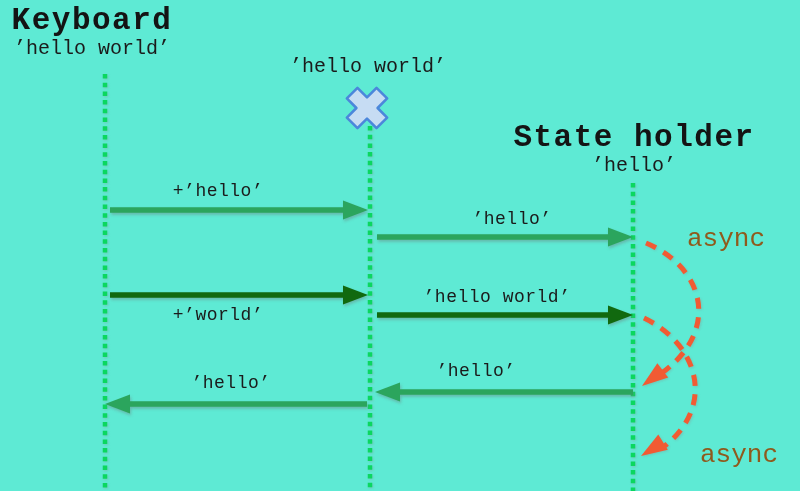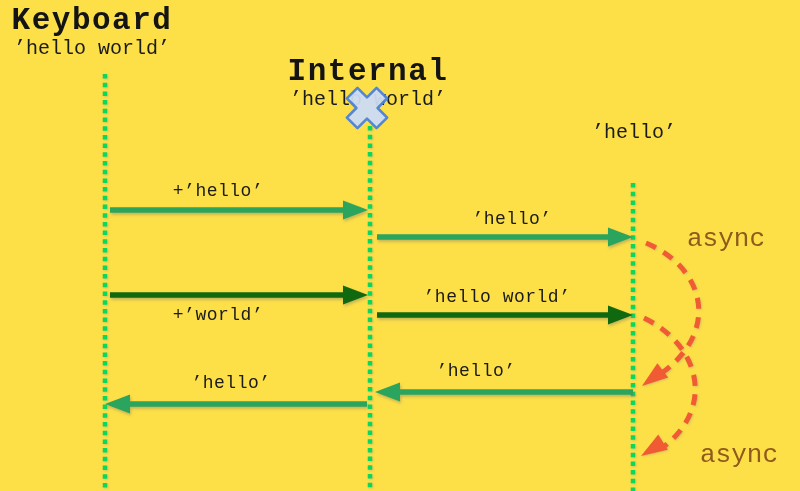--- a/index.html
+++ b/index.html
@@ -1,20 +1,20 @@
 <!DOCTYPE html>
 <html><head>
 <meta charset="utf-8">
 <style>
   html, body { margin: 0; padding: 0; background: #ffffff; }
   .canvas {
     position: relative;
     width: 800px;
     height: 491px;
-    background: #fde047;
+    background: #5eead4;
     font-family: "Liberation Mono", "DejaVu Sans Mono", monospace;
     overflow: hidden;
   }
   .abs { position: absolute; }
   .svg-layer { position: absolute; left: 0; top: 0; }
   .shadow { filter: drop-shadow(1px 2px 1.5px rgba(110,110,110,0.40)); }
   .soft-shadow { filter: drop-shadow(1px 1px 1px rgba(140,140,140,0.35)); }
 
   .lane-head { text-align: center; transform: translateX(-50%); white-space: nowrap; color: #141414; }
   .lane-title { font-size: 31px; font-weight: bold; letter-spacing: 1.5px; line-height: 1.05; }
@@ -91,25 +91,25 @@
       <polygon points="0,0 26,-9 26,9" fill="#f15b33" transform="translate(641,456) rotate(-32)"></polygon>
     </g>
   </svg>
 
   <div class="abs lane-head" style="left:92px; top:5px;">
     <div class="lane-title">Keyboard</div>
     <div class="lane-value">’hello world’</div>
   </div>
 
   <div class="abs lane-head" style="left:368px; top:56px;">
-    <div class="lane-title">Internal</div>
     <div class="lane-value">’hello world’</div>
   </div>
 
   <div class="abs lane-head" style="left:634px; top:122px;">
+    <div class="lane-title">State holder</div>
     <div class="lane-value">’hello’</div>
   </div>
 
   <div class="x-icon-wrap">
     <svg width="52" height="52" viewBox="0 0 52 52">
       <polygon points="18.5,5 33.5,5 33.5,18.5 47,18.5 47,33.5 33.5,33.5 33.5,47 18.5,47 18.5,33.5 5,33.5 5,18.5 18.5,18.5" transform="rotate(45 26 26)" fill="#ccdcf5" stroke="#4b82dc" stroke-width="2.6" stroke-linejoin="round" opacity="0.95"></polygon>
     </svg>
   </div>
 
   <div class="msg-label" style="left:218px; top:181px;">+’hello’</div>

